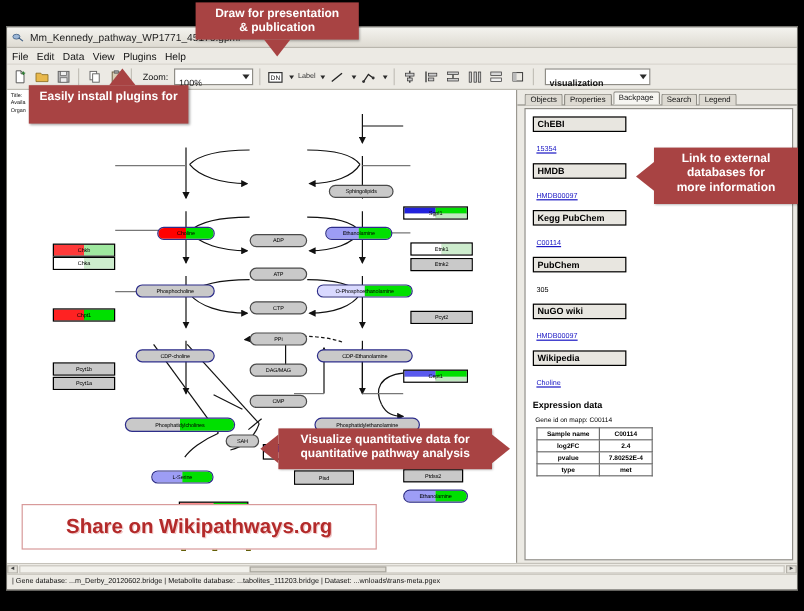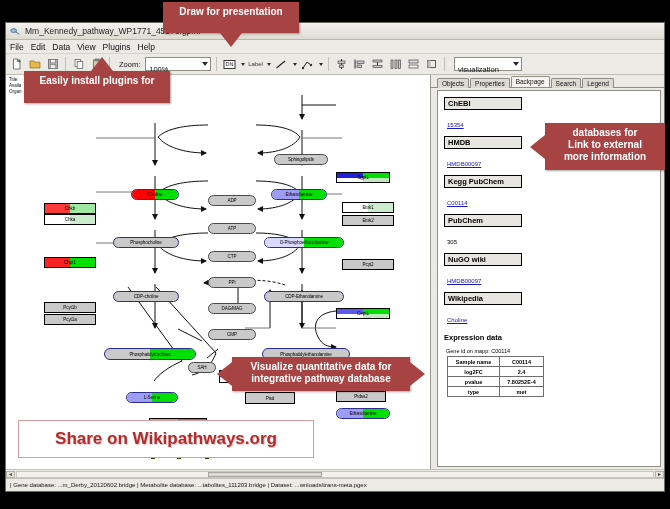--- a/index.html
+++ b/index.html
@@ -45,21 +45,21 @@
     height:14px; background:#fff; border:1px solid #8f8d86;
     display:flex; align-items:center; justify-content:space-between;
     font-size:7.5px; color:#111; padding:0 2px 0 3px;
   }
   .combo .cv { white-space:nowrap; overflow:hidden;margin-top:10px; }
   .combo .arrow {
     width:0;height:0;border-left:3px solid transparent;border-right:3px solid transparent;
     border-top:4px solid #2a2a2a; margin-left:3px; flex:none;
   }
   #zoomcombo { width:66px; }
-  #viscombo  { width:68px; margin-left:4px;}
+  #viscombo  { width:88px; margin-left:4px;font-weight:bold;}
   .dd-arrow {
     width:0;height:0;border-left:2.5px solid transparent;border-right:2.5px solid transparent;
     border-top:3.5px solid #2a2a2a; flex:none; margin-left:1px;
   }
   .tlabel { font-size:6px; color:#333; }
 
   
   #workarea { flex:1; display:flex; min-height:0; }
 
   
@@ -567,38 +567,39 @@
       <div class="sb-btn">►</div>
     </div>
 
     <div id="statusbar">
       <span class="st">| Gene database: ...m_Derby_20120602.bridge | Metabolite database: ...tabolites_111203.bridge | Dataset: ...wnloads\trans-meta.pgex</span>
     </div>
   </div>
 
   <div class="callout" id="callout-draw" style="left:163px; top:2px; width:136px; height:31px; font-size:10px; padding-top:4px;">
       <div>Draw for presentation</div>
+      <div>&amp; publication</div>
     </div>
   <div class="arrow-down" style="left:220px; top:33px;"></div>
 
-  <div class="callout" id="callout-plugins" style="left:24px; top:71px; width:146px; height:32px; font-size:10px; padding-top:4px;">
+  <div class="callout" id="callout-plugins" style="left:24px; top:71px; width:133px; height:32px; font-size:10px; padding-top:4px;">
       <div>Easily install plugins for</div>
     </div>
   <div class="arrow-up" style="left:91px; top:57px;"></div>
 
   <div class="callout" id="callout-link" style="left:545px; top:123px; width:120px; height:47px; font-size:10px; padding-top:4px;">
+      <div>Link  to external</div>
       <div>databases  for</div>
-      <div>Link  to external</div>
       <div>more information</div>
     </div>
   <div class="arrow-left" style="left:530px; top:135px;"></div>
 
   <div class="callout" id="callout-visualize" style="left:232px; top:357px; width:178px; height:34px; font-size:10px; padding-top:4px;">
       <div>Visualize quantitative data  for</div>
-      <div>integrative pathway database</div>
+      <div>quantitative pathway analysis</div>
     </div>
   <div class="arrow-left" style="left:217px; top:362px;"></div>
   <div class="arrow-right" style="left:410px; top:362px;"></div>
 
   <div id="sharebox">
     <span>Share on Wikipathways.org</span>
   </div>
 
 </div>
 

